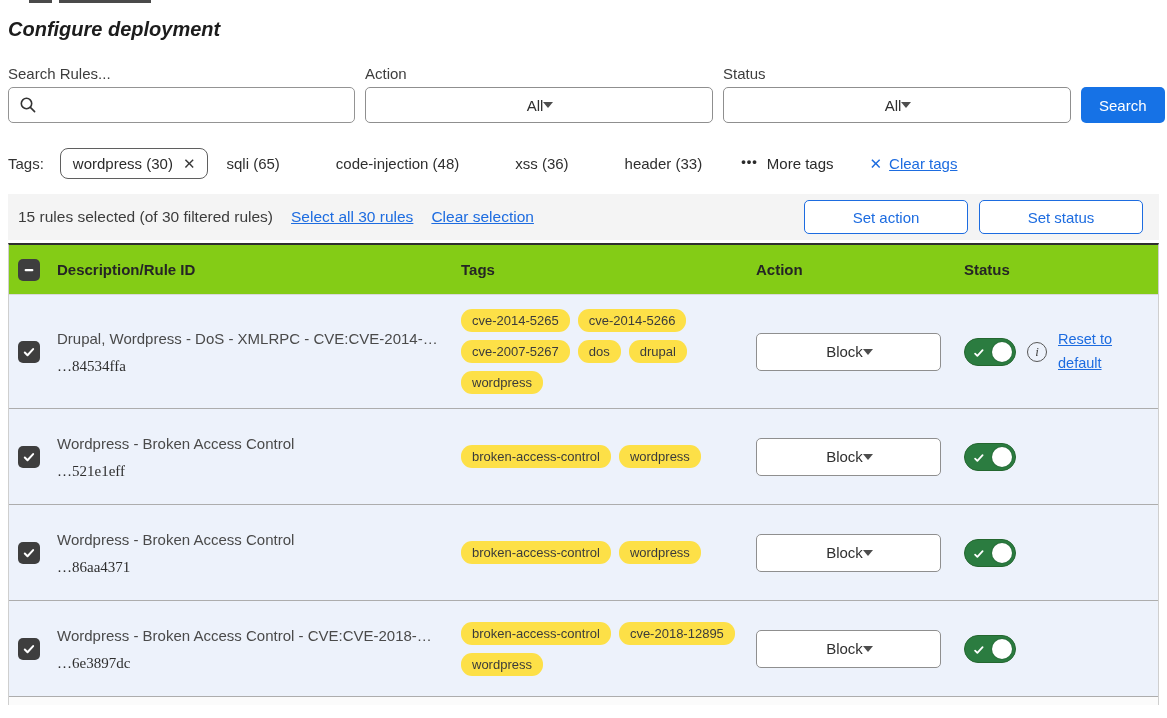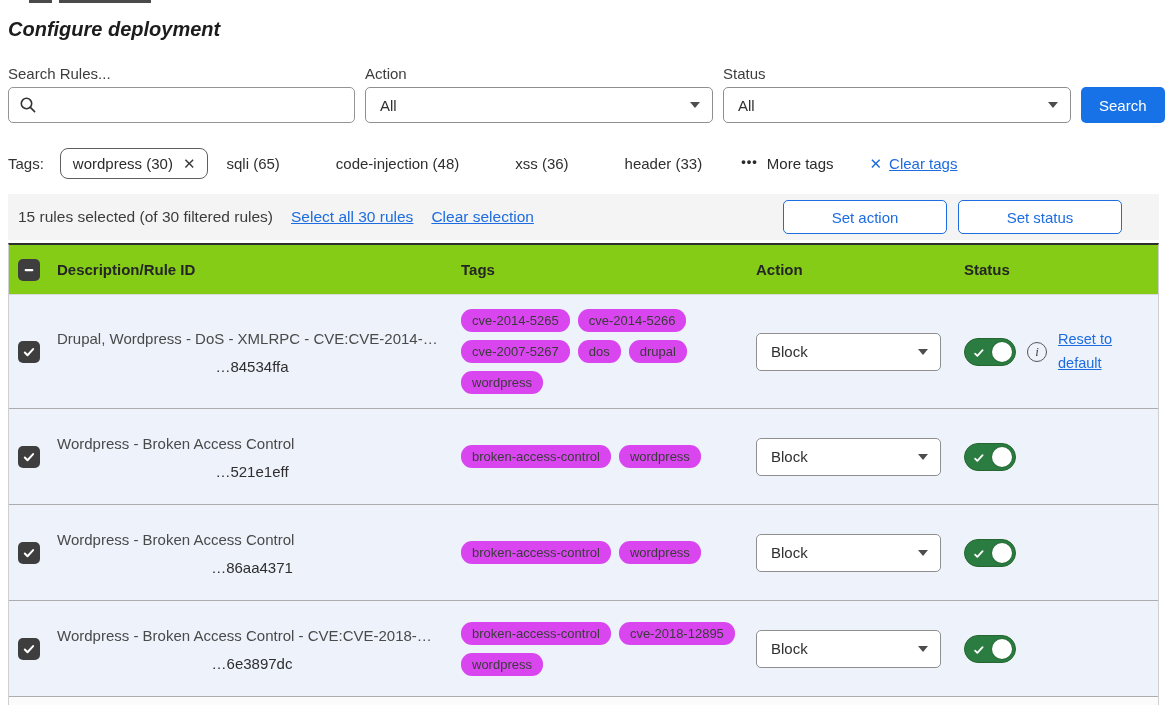--- a/index.html
+++ b/index.html
@@ -27,21 +27,21 @@
   .field-label{font-size:15px;color:#3d3d3d;margin-bottom:5px;}
   .search-wrap{position:relative;width:347px;}
   .search-wrap svg{position:absolute;left:11px;top:9px;}
   .search-input{
     width:347px;height:36px;border:1px solid #949494;border-radius:5px;
     padding:0 10px 0 36px;font-size:15px;color:#2f2f2f;outline:none;
     font-family:"Liberation Sans","DejaVu Sans",sans-serif;
   }
   .selectbox{
     height:36px;border:1px solid #8f8f8f;border-radius:5px;background:#fff;
-    display:flex;align-items:center;justify-content:space-between;
+    display:flex;align-items:center;justify-content:center;
     padding:0 12px 0 14px;font-size:15px;color:#2f2f2f;cursor:default;
   }
   .selectbox.w-filter{width:348px;}
   .caret{width:0;height:0;border-left:5px solid transparent;border-right:5px solid transparent;border-top:6px solid #4d4d4d;}
   .btn-primary{
     height:36px;padding:0 18px;background:var(--accent-blue);color:#fff;
     border:none;border-radius:5px;font-size:15px;cursor:pointer;margin-left:0;
     font-family:"Liberation Sans","DejaVu Sans",sans-serif;
     margin-top:20px;
   }
@@ -69,42 +69,42 @@
     padding:0 10px;
   }
   .selbar-summary{font-size:15.5px;color:#3c3c3c;margin-right:18px;}
   .sel-link{font-size:15.5px;color:var(--link-blue);text-decoration:underline;margin-right:18px;cursor:pointer;}
   .selbar-spacer{flex:1;}
   .btn-outline{
     height:34px;width:164px;background:#fff;border:1px solid var(--link-blue);border-radius:5px;
     color:var(--link-blue);font-size:15px;cursor:pointer;margin-left:11px;
     font-family:"Liberation Sans","DejaVu Sans",sans-serif;
   }
-  .selbar .btn-outline:last-child{margin-right:27px;}
+  .selbar .btn-outline:last-child{margin-right:6px;}
 
   
   .table{margin-top:3px;border-top:2px solid #2f2f2f;border-left:1px solid #cfcfcf;border-right:1px solid #cfcfcf;}
   .trow,.thead{
     display:grid;grid-template-columns:48px 404px 295px 208px 1fr;
     align-items:center;
   }
   .thead{height:50px;background:#84cc16;border-bottom:1px solid #d9d9d9;}
   .th{font-size:15px;font-weight:700;color:#252525;}
   .trow{background:var(--row-bg);border-bottom:1px solid #adadad;min-height:96px;}
   .cell-check{padding-left:9px;}
   .checkbox{
     width:22px;height:22px;background:#3e3e3e;border-radius:5px;
     display:flex;align-items:center;justify-content:center;cursor:pointer;
   }
   .desc{font-size:15px;color:#4a4a4a;line-height:1.4;}
-  .ruleid{font-family:Liberation Sans, sans-serif;font-size:15px;color:#2e2e2e;margin-top:9px;text-align:center;}
+  .ruleid{font-family:Liberation Serif, serif;font-size:15px;color:#2e2e2e;margin-top:9px;}
   .cell-desc{padding-right:14px;}
   .cell-tags{display:flex;flex-wrap:wrap;gap:8px;padding:14px 12px 14px 0;align-self:center;}
   .pill{
-    background:#d946ef;color:#3b3b3b;font-size:13px;border-radius:11px;
+    background:#fde047;color:#3b3b3b;font-size:13px;border-radius:11px;
     padding:4px 11px;white-space:nowrap;
   }
   .selectbox.w-row{width:185px;height:38px;}
   .cell-status{display:flex;align-items:center;gap:11px;padding-right:6px;}
   .toggle{
     position:relative;width:52px;height:28px;border-radius:14px;
     background:var(--toggle-green);border:1px solid #24672f;cursor:pointer;flex:0 0 auto;
   }
   .toggle .knob{
     position:absolute;right:3px;top:3px;width:20px;height:20px;border-radius:50%;

